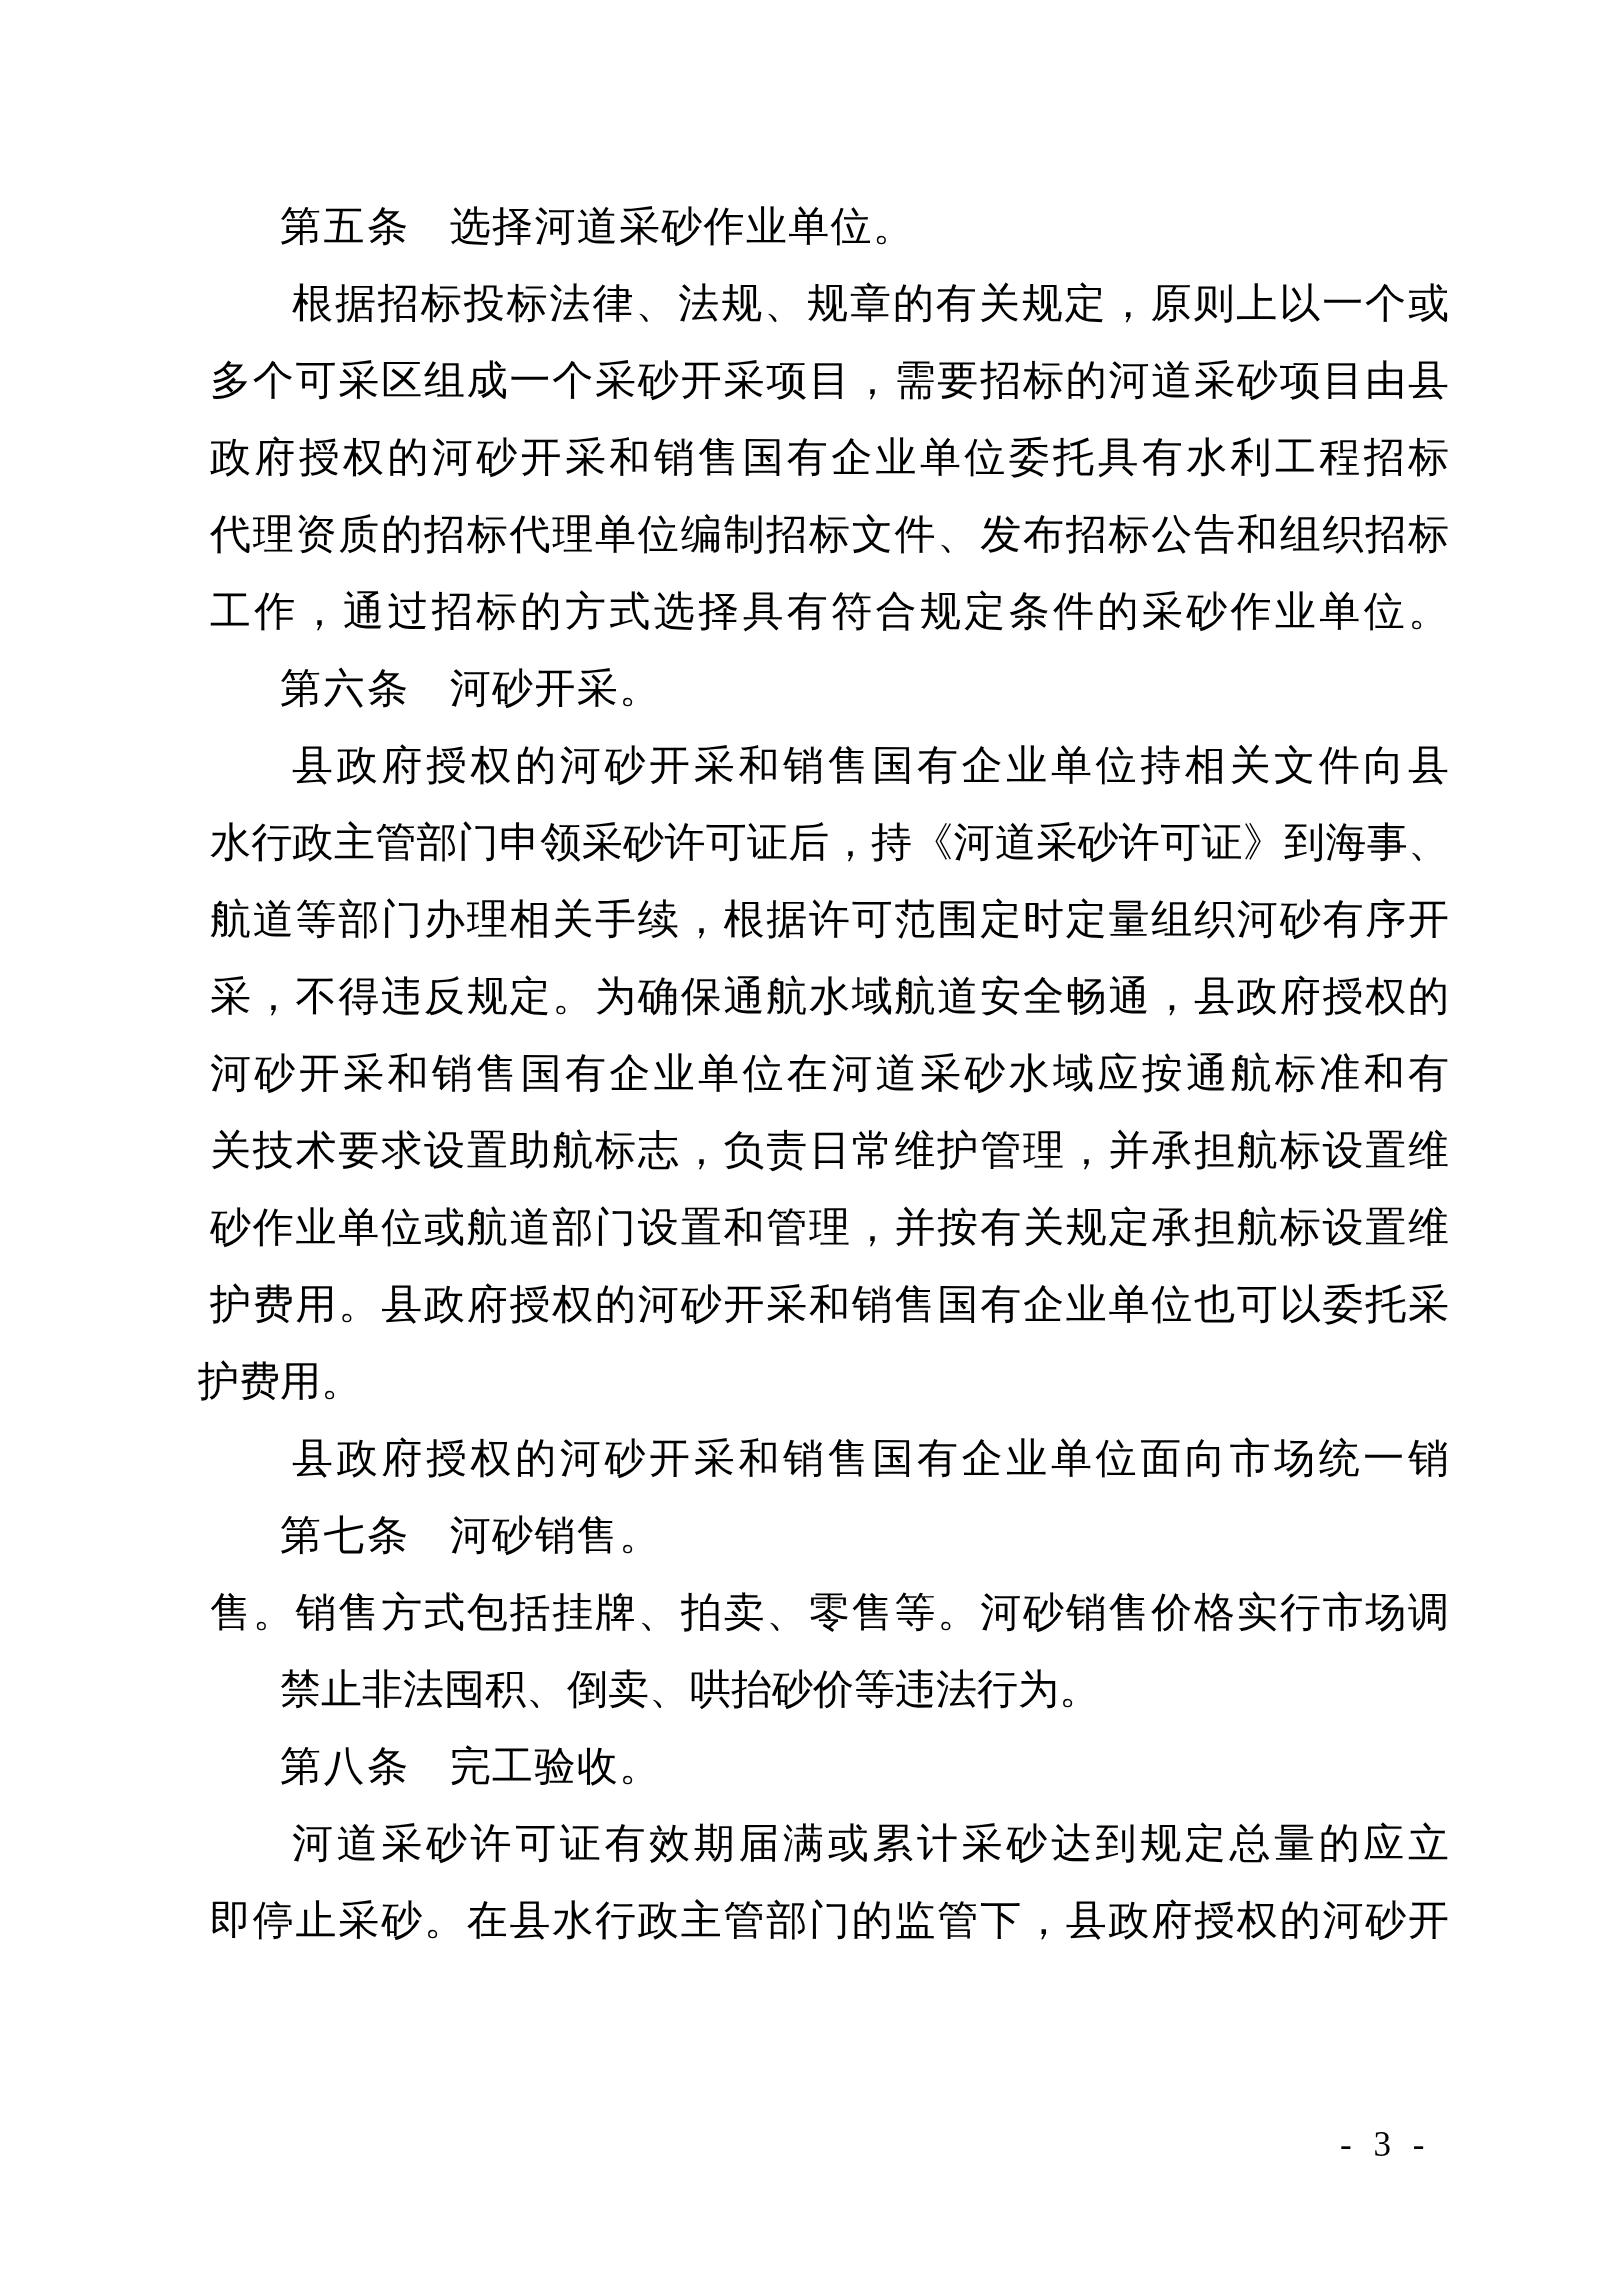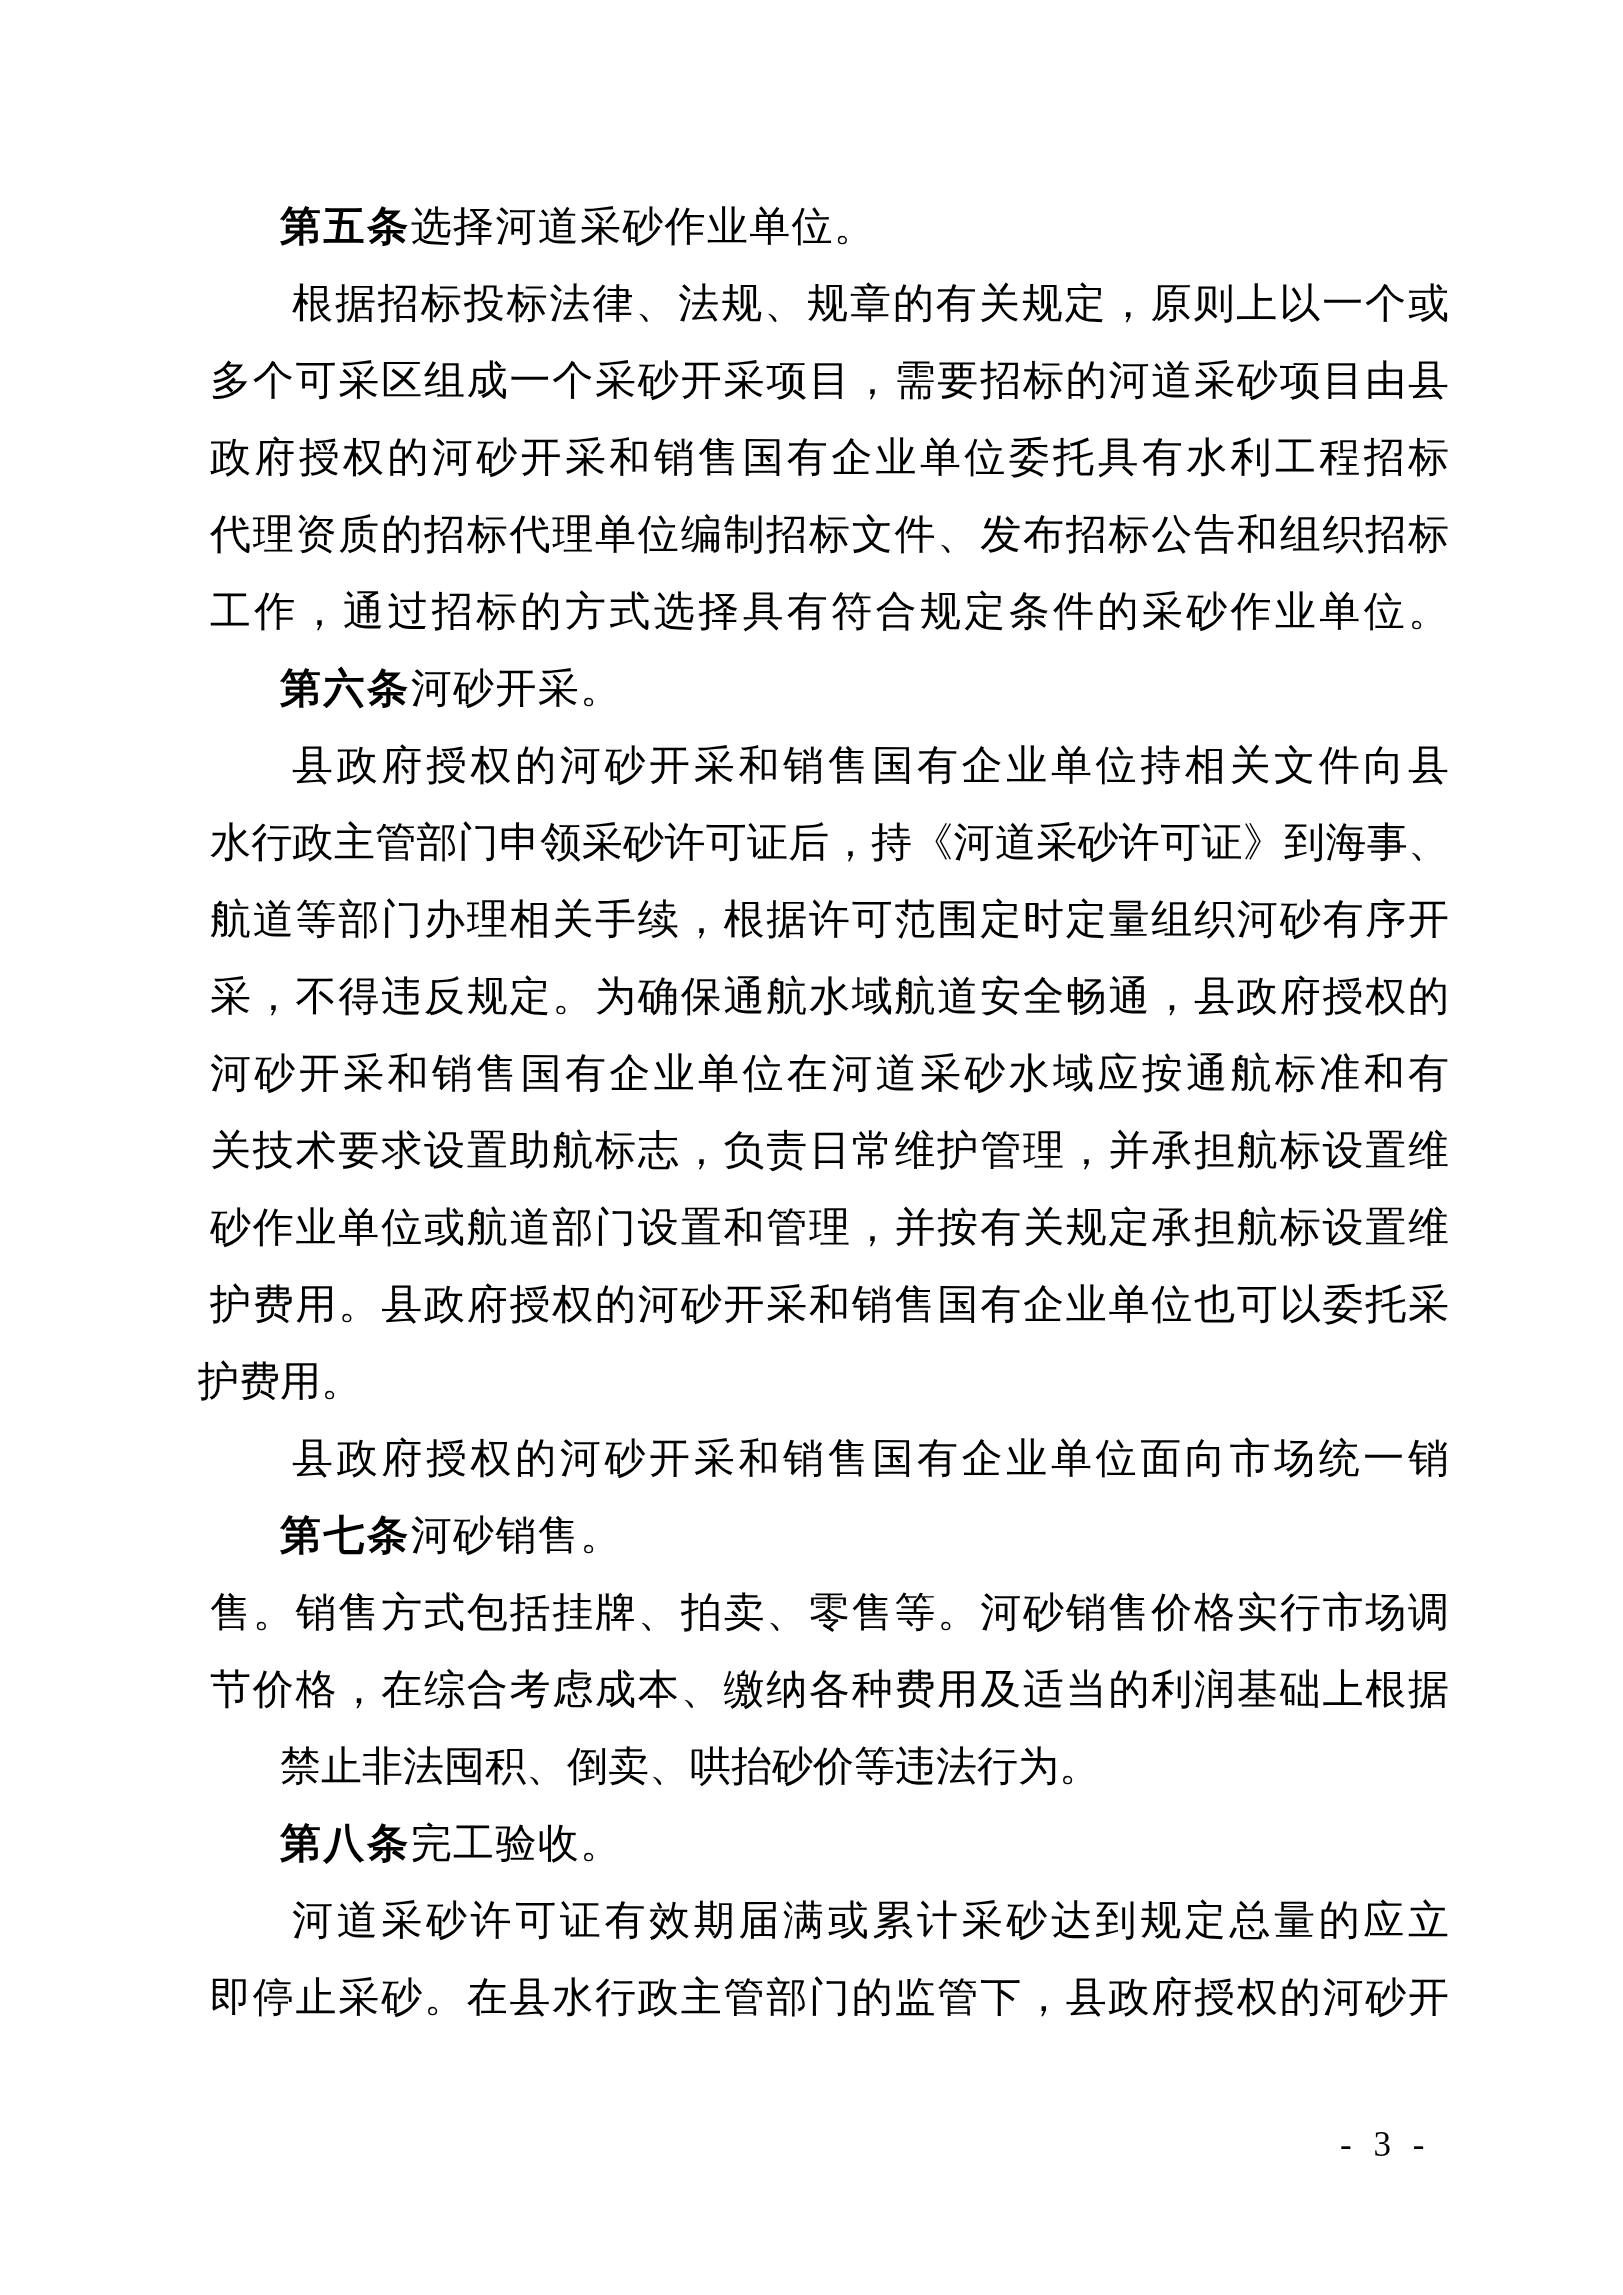--- a/index.html
+++ b/index.html
@@ -36,22 +36,23 @@
     text-align-last: justify;
     text-justify: inter-character;
     margin-left: 12px;
   }
   
   .indent {
     text-indent: 82px;
   }
   
   .head .term {
-    font-weight: bold;
+    font-weight: normal;
     font-family: "Liberation Sans", sans-serif;
+    margin-right: 39px;
     letter-spacing: 2.6px;
   }
   .head .head-title {
     letter-spacing: 1.3px;
     margin-top: 28px;
   }
   .page-num {
     position: absolute;
     left: 1340px;
     top: 2122px;
@@ -86,21 +87,20 @@
     <div class="t-line full">河砂开采和销售国有企业单位在河道采砂水域应按通航标准和有</div>
     <div class="t-line full">关技术要求设置助航标志，负责日常维护管理，并承担航标设置维</div>
     <div class="t-line full">砂作业单位或航道部门设置和管理，并按有关规定承担航标设置维</div>
     <div class="t-line full">护费用。县政府授权的河砂开采和销售国有企业单位也可以委托采</div>
     <div class="t-line">护费用。</div>
 
     <div class="t-line full indent">县政府授权的河砂开采和销售国有企业单位面向市场统一销</div>
 
     <div class="t-line head indent"><span class="term">第七条</span><span class="head-title">河砂销售。</span></div>
     <div class="t-line full">售。销售方式包括挂牌、拍卖、零售等。河砂销售价格实行市场调</div>
-    <div class="t-line full">节价格，在综合考虑成本、缴纳各种费用及适当的利润基础上根据</div>
     <div class="t-line indent">禁止非法囤积、倒卖、哄抬砂价等违法行为。</div>
 
     <div class="t-line head indent"><span class="term">第八条</span><span class="head-title">完工验收。</span></div>
 
     <div class="t-line full indent">河道采砂许可证有效期届满或累计采砂达到规定总量的应立</div>
     <div class="t-line full">即停止采砂。在县水行政主管部门的监管下，县政府授权的河砂开</div>
 
   </div>
 
   <div class="page-num">- 3 -</div>

